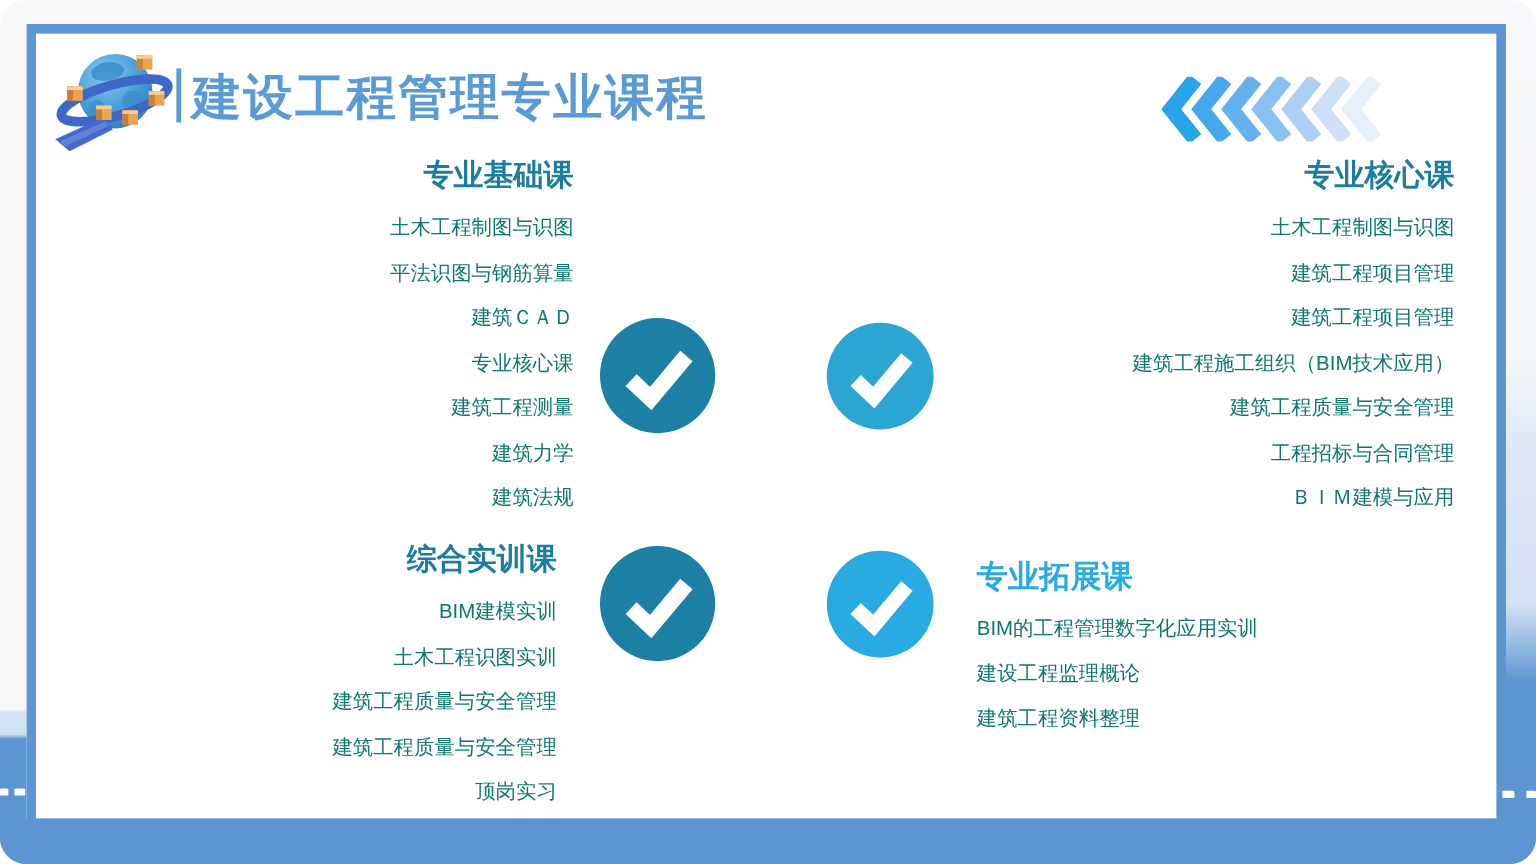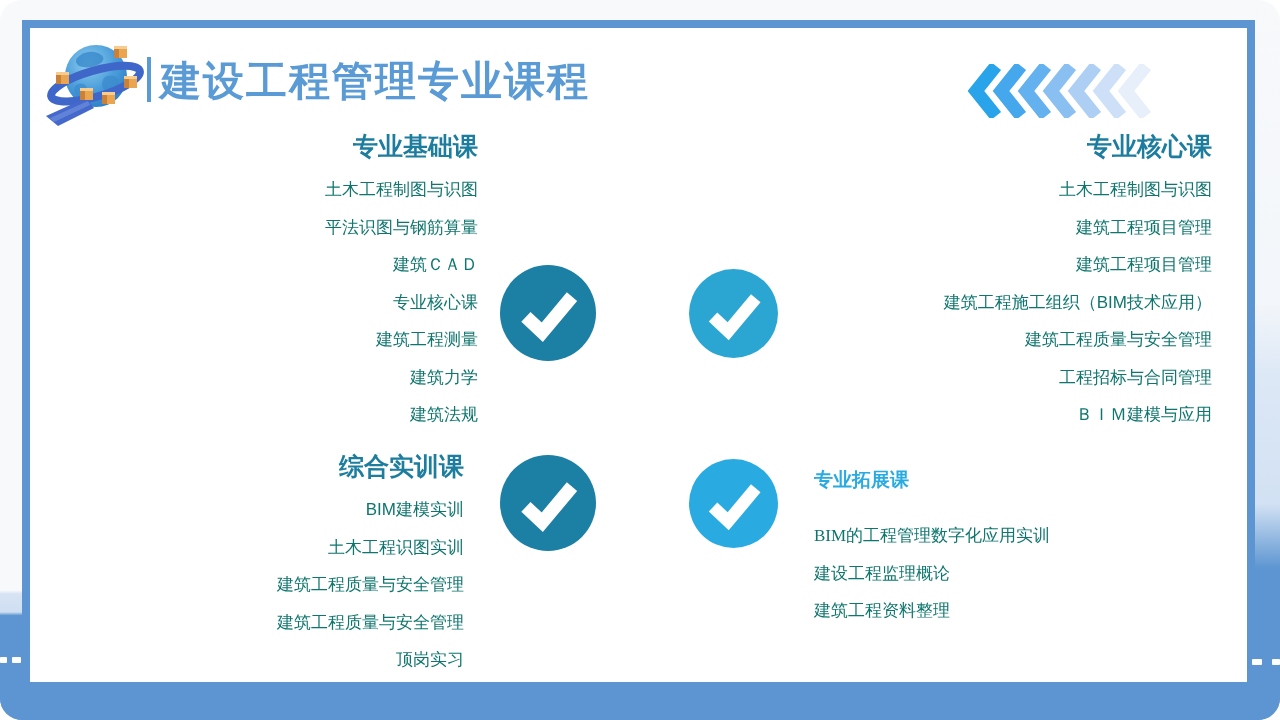--- a/index.html
+++ b/index.html
@@ -27,23 +27,23 @@
                 color:#5B9BD5; letter-spacing:2px; z-index:3; white-space:nowrap; }
   .chevrons { position:absolute; left:968px; top:64px; z-index:3; }
 
   
   .section { position:absolute; z-index:3; }
   .sec-basic     { left:175px; top:130px; width:303px; text-align:right; }
   .sec-training  { left:141px; top:450px; width:323px; text-align:right; }
   .sec-core      { left:812px; top:130px; width:400px; text-align:right; }
   .sec-extension { left:814px; top:463px; width:400px; text-align:left; }
   .sec-hdr { font-size:25px; font-weight:bold; color:#1C7D9E; line-height:32px; }
-  .sec-extension .sec-hdr { color:#29ABE2; font-size:19px; line-height:34px; }
+  .sec-extension .sec-hdr { color:#29ABE2; font-size:26px; line-height:34px; }
   .sec-list { list-style:none; margin-top:9px; font-size:17px; color:#0f766e; line-height:37.5px; white-space:nowrap; }
-  .sec-extension .sec-list { margin-top:20px;font-family:Liberation Serif, serif; }
+  .sec-extension .sec-list { margin-top:8px; }
 
   
   .check { position:absolute; border-radius:50%; z-index:3; }
   .check svg { width:100%; height:100%; display:block; }
   .check.c1 { left:500px; top:265px; width:96px; height:96px; }
   .check.c2 { left:689px; top:269px; width:89px; height:89px; }
   .check.c3 { left:500px; top:455px; width:96px; height:96px; }
   .check.c4 { left:689px; top:459px; width:89px; height:89px; }
 </style>
 </head>

